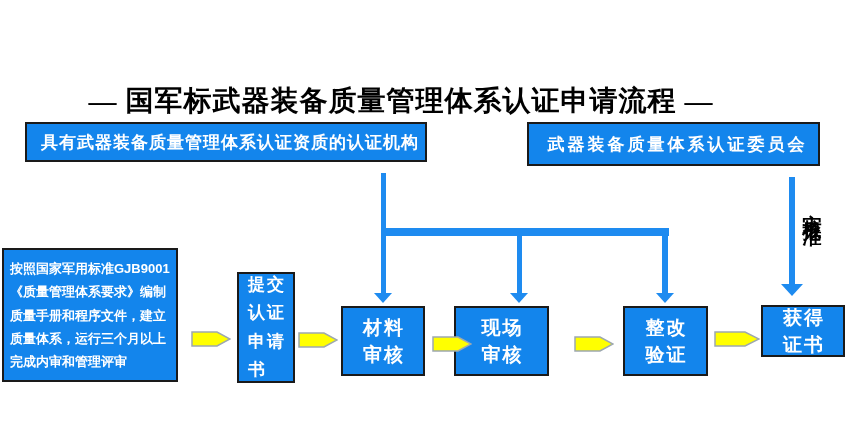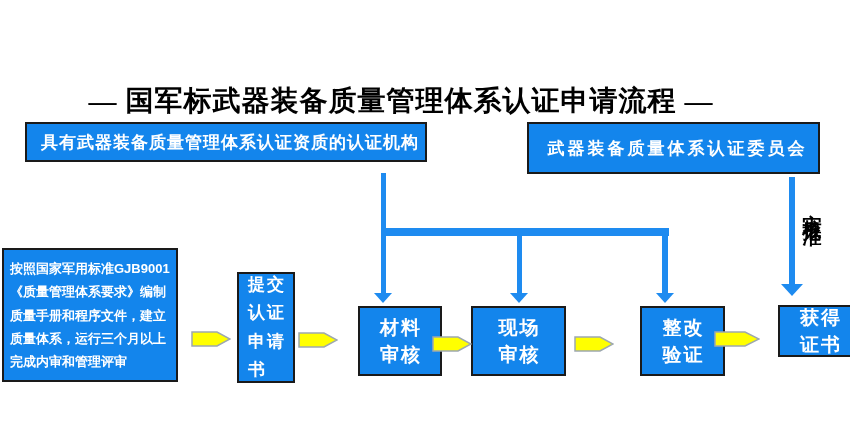--- a/index.html
+++ b/index.html
@@ -45,21 +45,21 @@
     padding:0 9px;display:flex;flex-direction:column;justify-content:space-between;
   }
   .vrow{text-align:justify;text-align-last:justify;line-height:22px;}
   .vrow.single{text-align-last:left;}
 
   .stepbox{
     position:absolute;width:84px;height:70px;top:306px;
     background:var(--box_blue);border:2px solid var(--border_black);
     color:var(--text_white);font-weight:bold;font-size:19px;
     display:flex;flex-direction:column;align-items:center;justify-content:center;
-    letter-spacing:2px;line-height:27px;text-indent:2px;margin-left:17px;
+    letter-spacing:2px;line-height:27px;text-indent:2px;
   }
 
   .yarrow{position:absolute;width:40px;height:18px;}
   .yarrow svg{display:block;}
 
   .vline{position:absolute;background:var(--connector_blue);}
   .ahead{
     position:absolute;width:0;height:0;
     border-left:9px solid transparent;border-right:9px solid transparent;
     border-top:10px solid var(--connector_blue);
@@ -80,21 +80,21 @@
 </head>
 <body>
 
 <div class="stage">
 
   <div class="title">— 国军标武器装备质量管理体系认证申请流程 —</div>
 
   <div class="bluebox topbox" style="left:25px;top:122px;width:402px;height:40px;">
     <span>具有武器装备质量管理体系认证资质的认证机构</span>
   </div>
-  <div class="bluebox topbox committee" style="left:527px;top:122px;width:293px;height:52px;">
+  <div class="bluebox topbox committee" style="left:527px;top:122px;width:293px;height:44px;">
     <span>武器装备质量体系认证委员会</span>
   </div>
 
   <div class="vline" style="left:381px;top:173px;width:5px;height:120px;"></div>
   <div class="ahead" style="left:374px;top:293px;"></div>
 
   <div class="hbar" style="left:384px;top:228px;width:285px;height:8px;"></div>
 
   <div class="vline" style="left:517px;top:236px;width:5px;height:57px;"></div>
   <div class="ahead" style="left:510px;top:293px;"></div>

